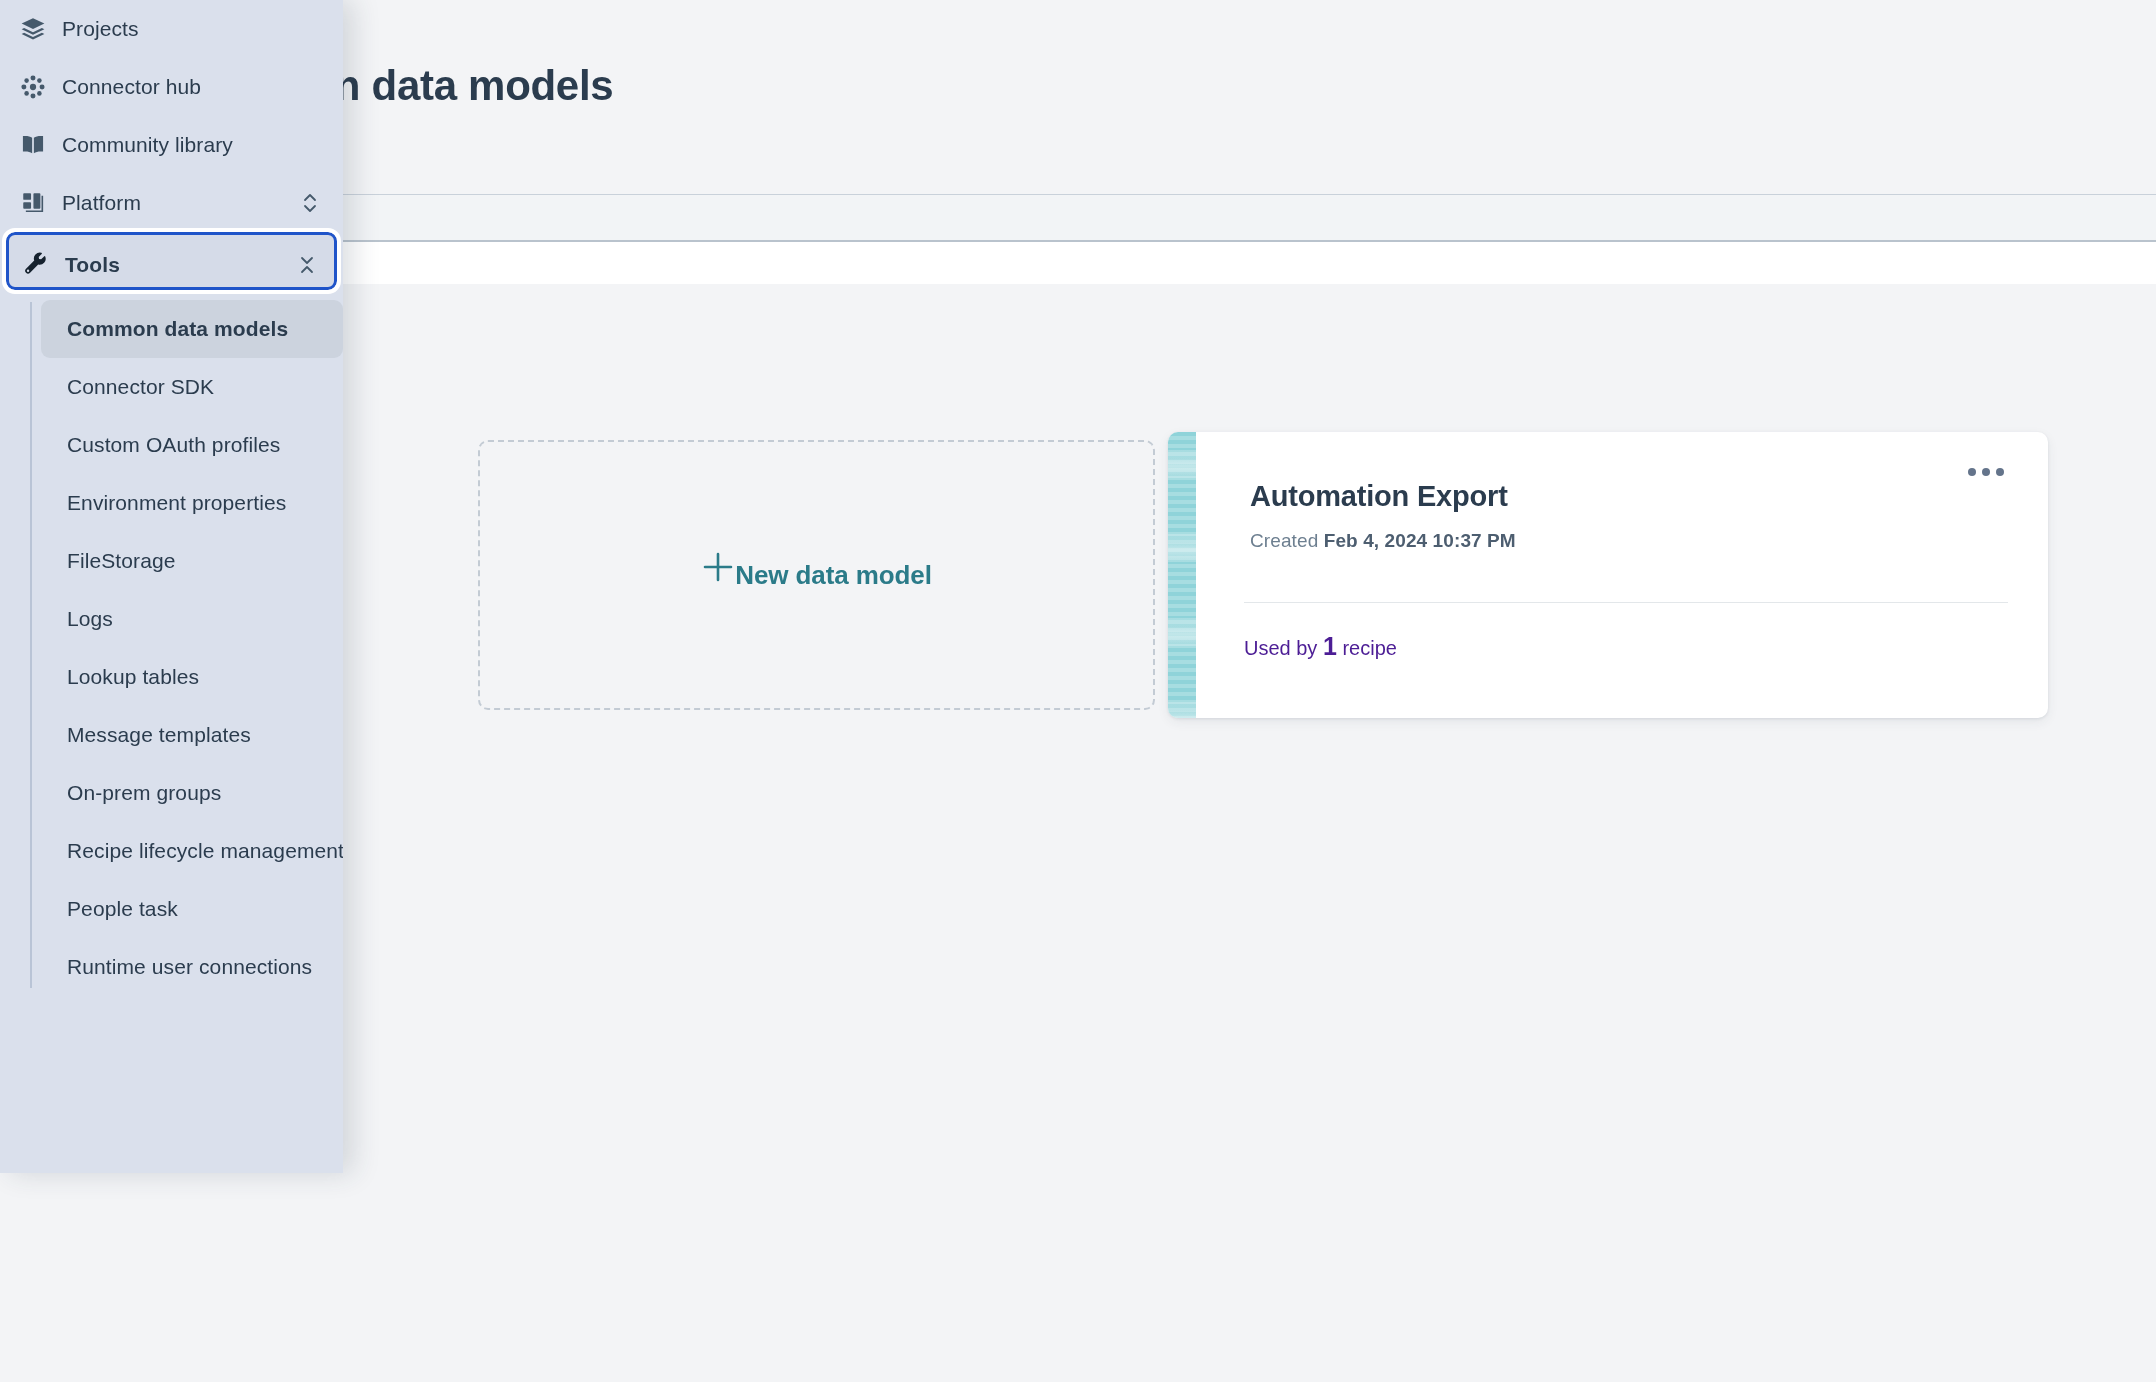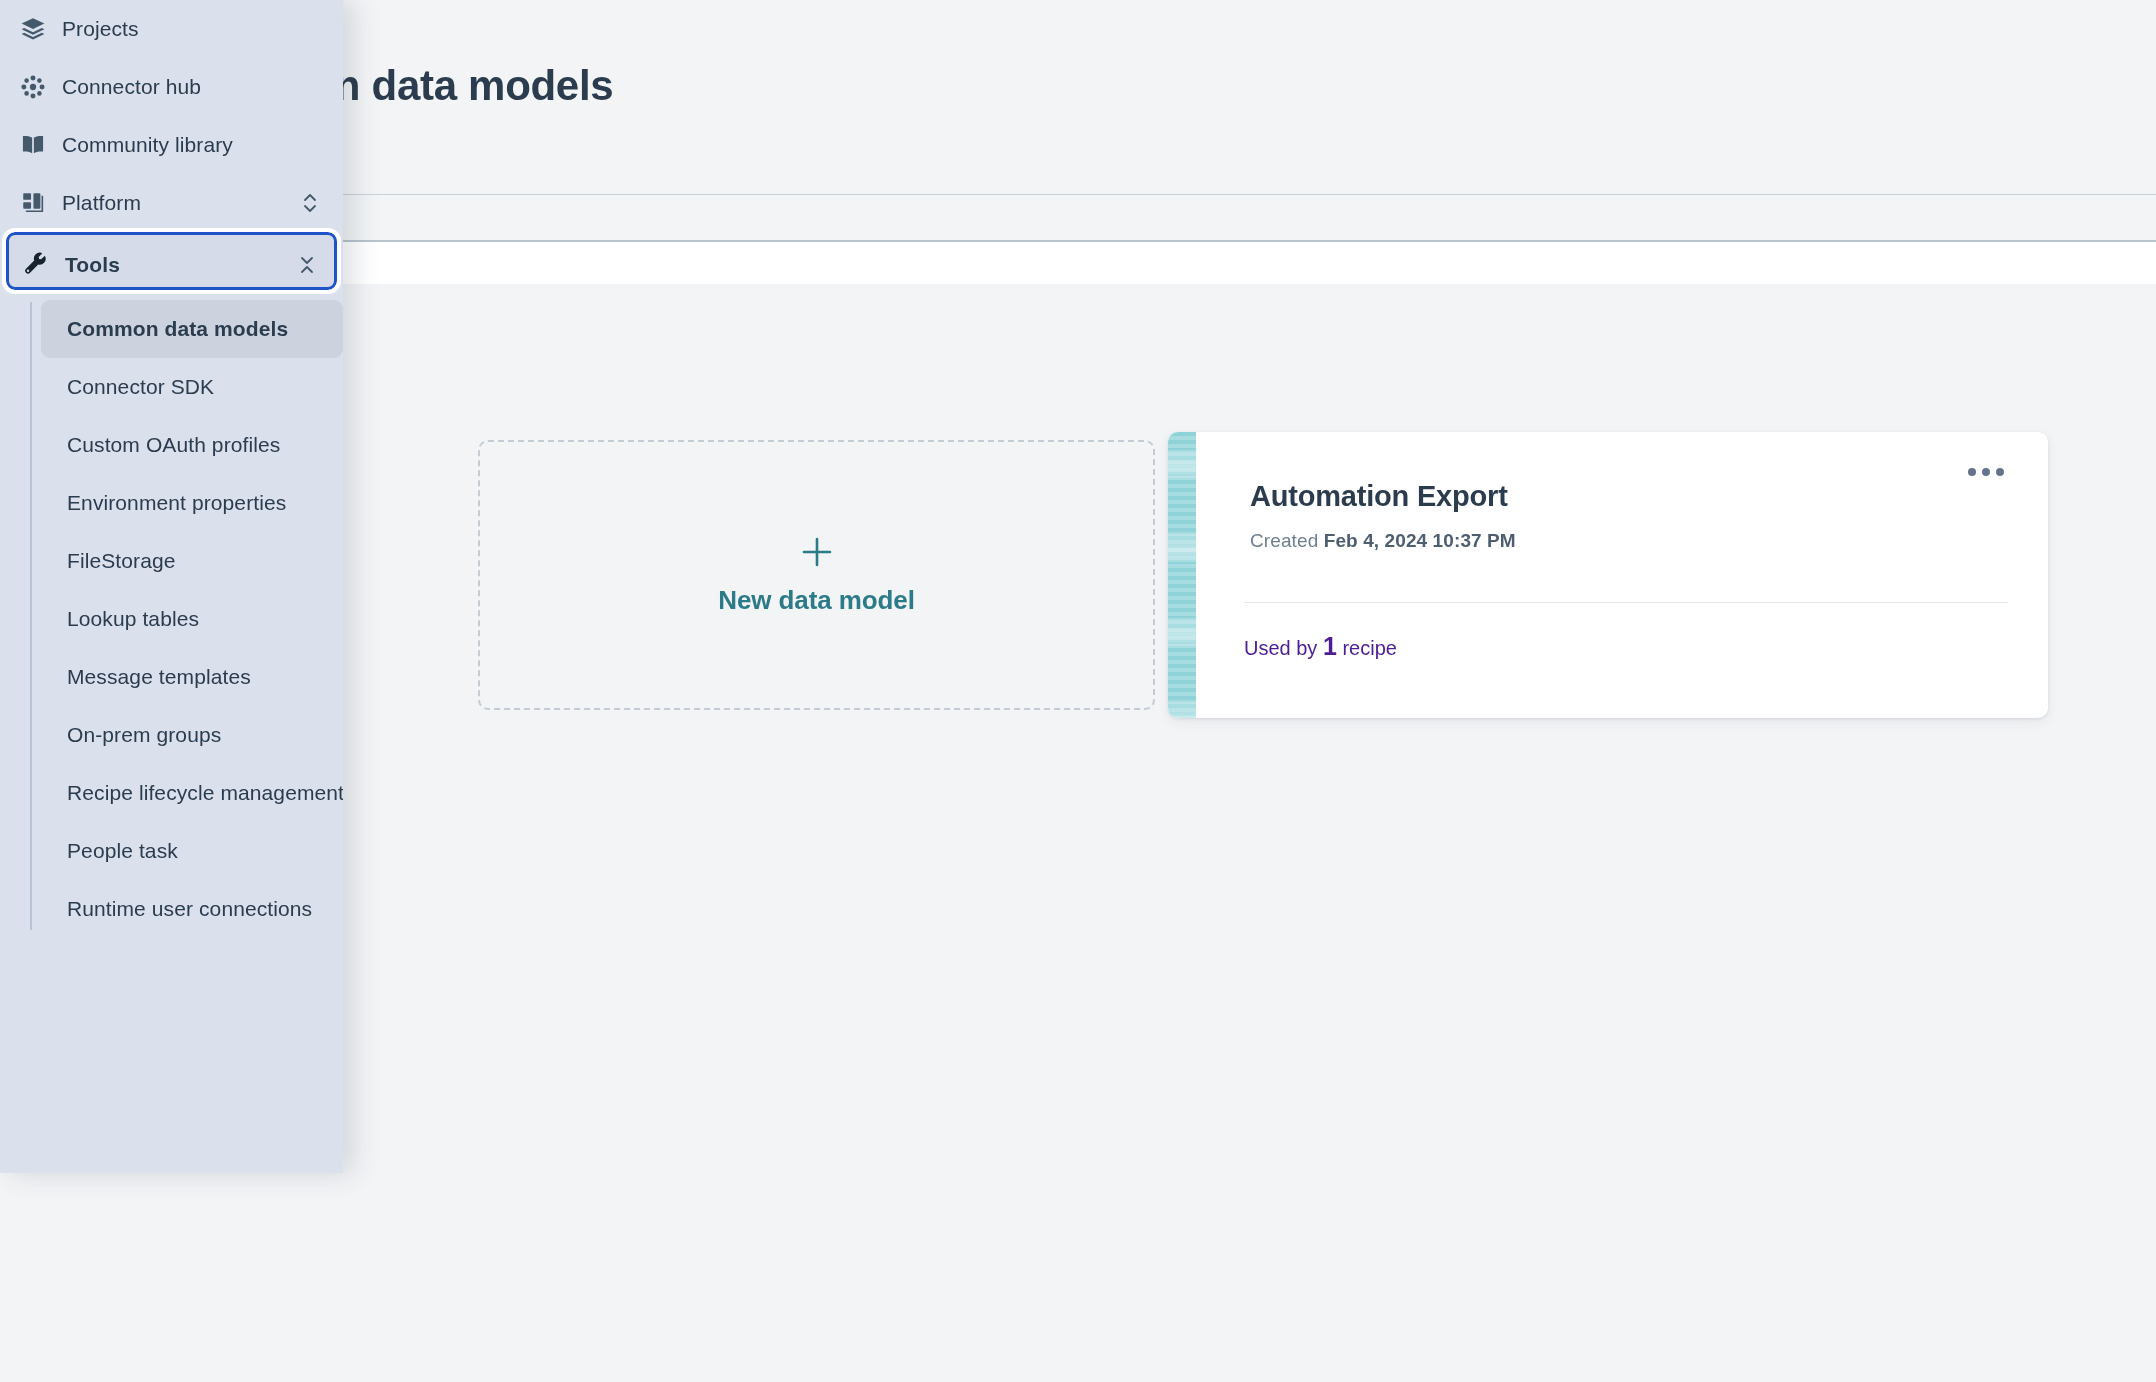--- a/index.html
+++ b/index.html
@@ -80,21 +80,21 @@
   .new-card {
     position: absolute;
     left: 478px;
     top: 0px;
     width: 677px;
     height: 270px;
     border: 2px dashed #c3cbd4;
     border-radius: 10px;
     background: transparent;
     display: flex;
-    flex-direction: column;
+    flex-direction: row;
     align-items: center;
     justify-content: center;
     cursor: pointer;
   }
   .plus-icon {
     color: #2b7b89;
     line-height: 1;
     margin-bottom: 16px;
   }
   .plus-icon svg { display: block; }
@@ -436,20 +436,21 @@
       </div>
 
     </div>
 
     <div class="subnav">
       <div class="sub-row active">Common data models</div>
       <div class="sub-row">Connector SDK</div>
       <div class="sub-row">Custom OAuth profiles</div>
       <div class="sub-row">Environment properties</div>
       <div class="sub-row">FileStorage</div>
+      <div class="sub-row">Logs</div>
       <div class="sub-row">Lookup tables</div>
       <div class="sub-row">Message templates</div>
       <div class="sub-row">On-prem groups</div>
       <div class="sub-row">Recipe lifecycle management</div>
       <div class="sub-row">People task</div>
       <div class="sub-row">Runtime user connections</div>
     </div>
   </div>
 
 </div>

